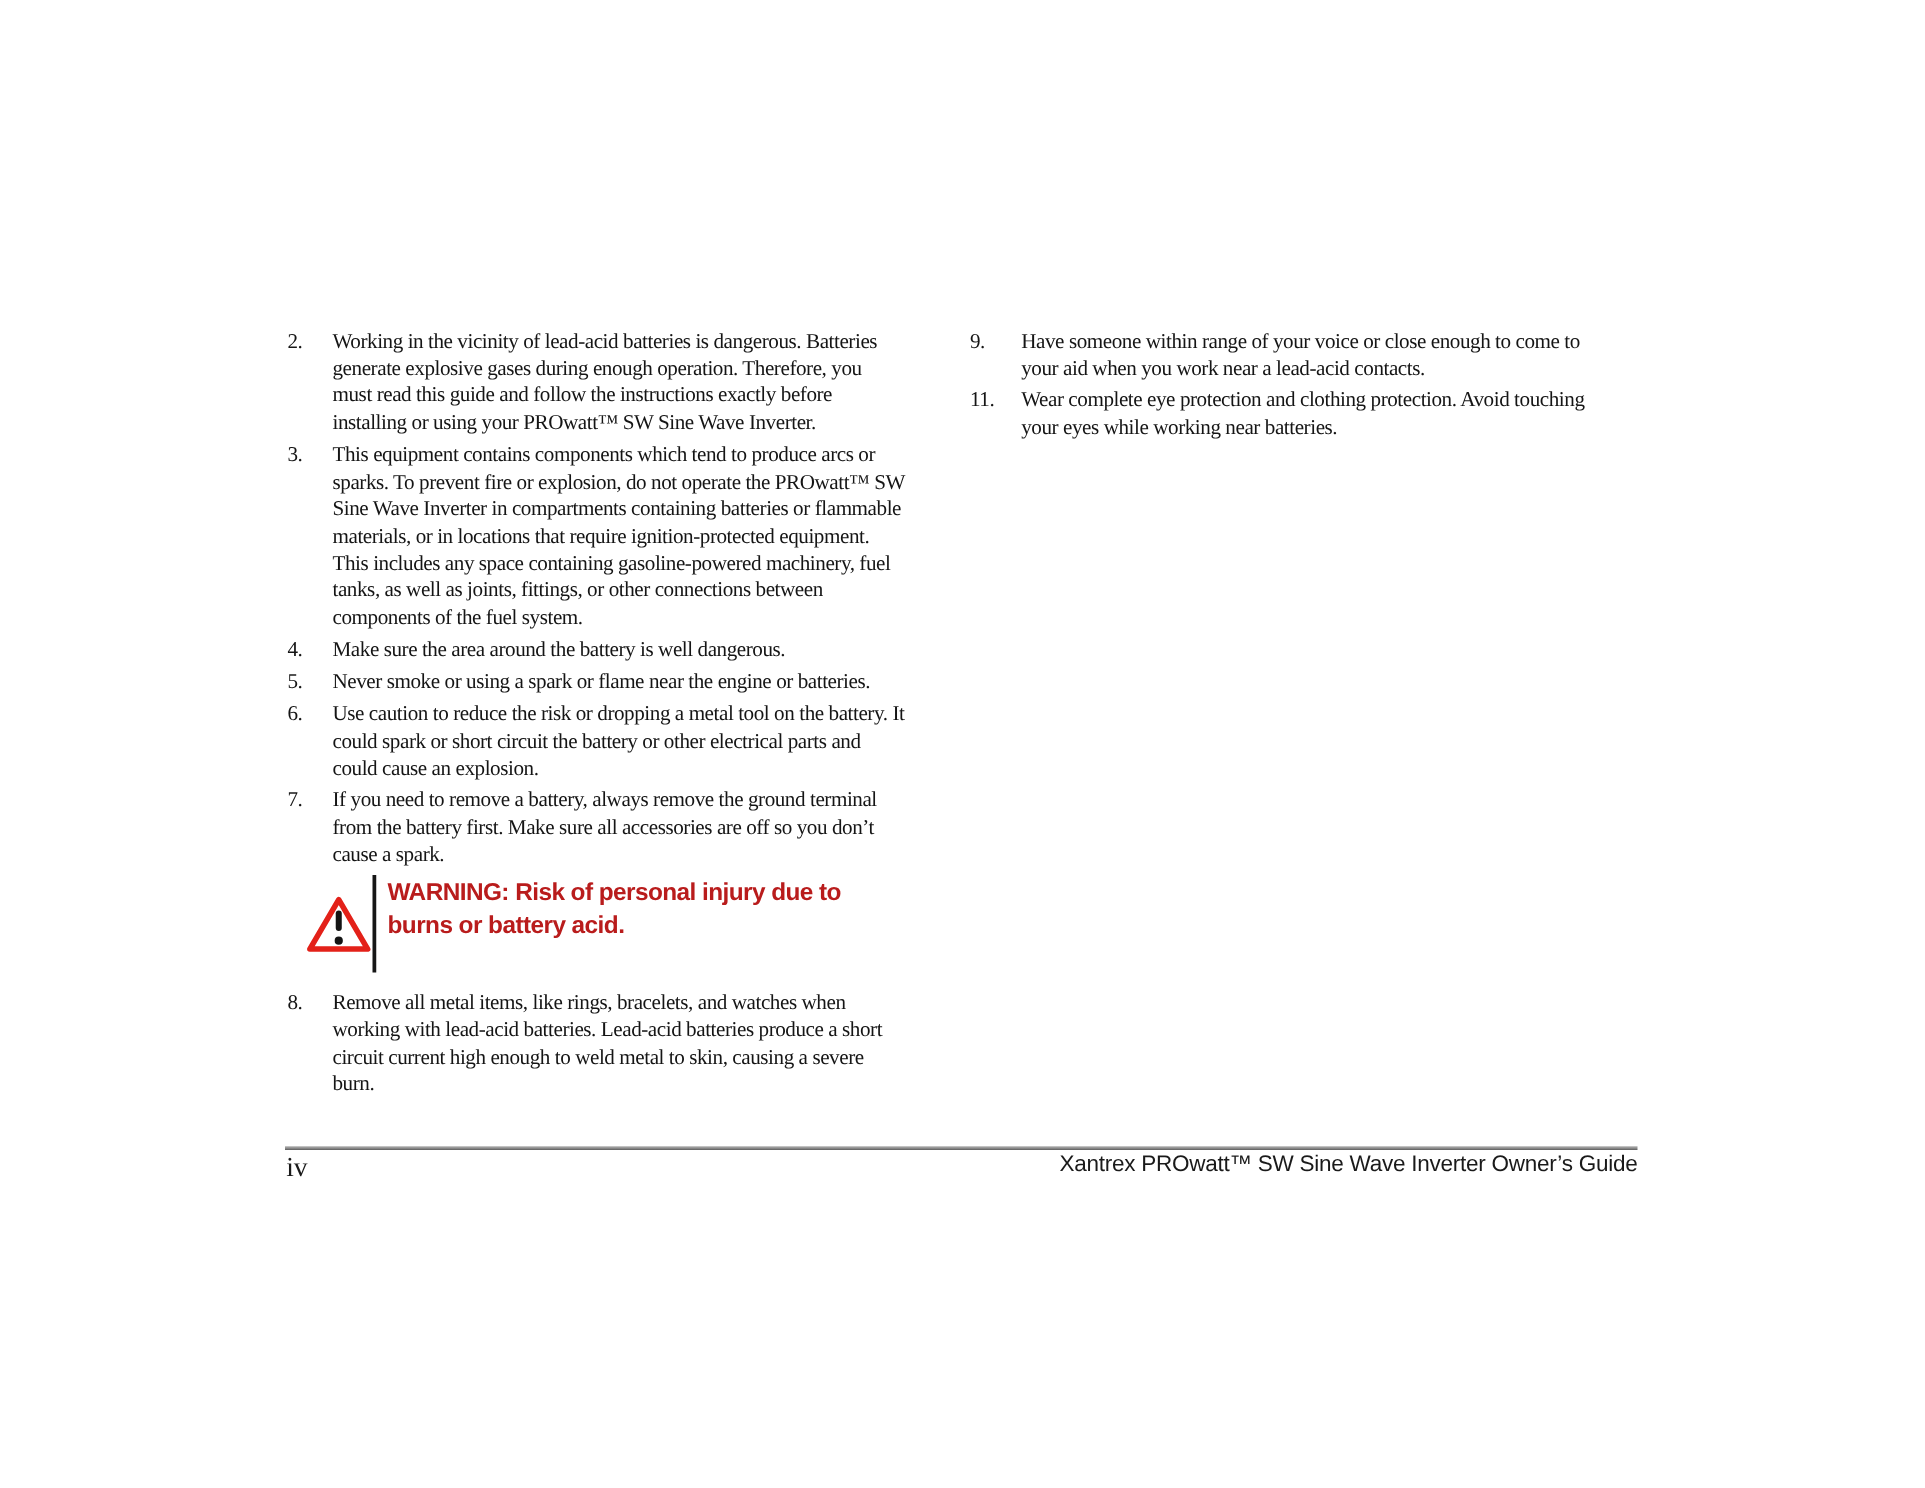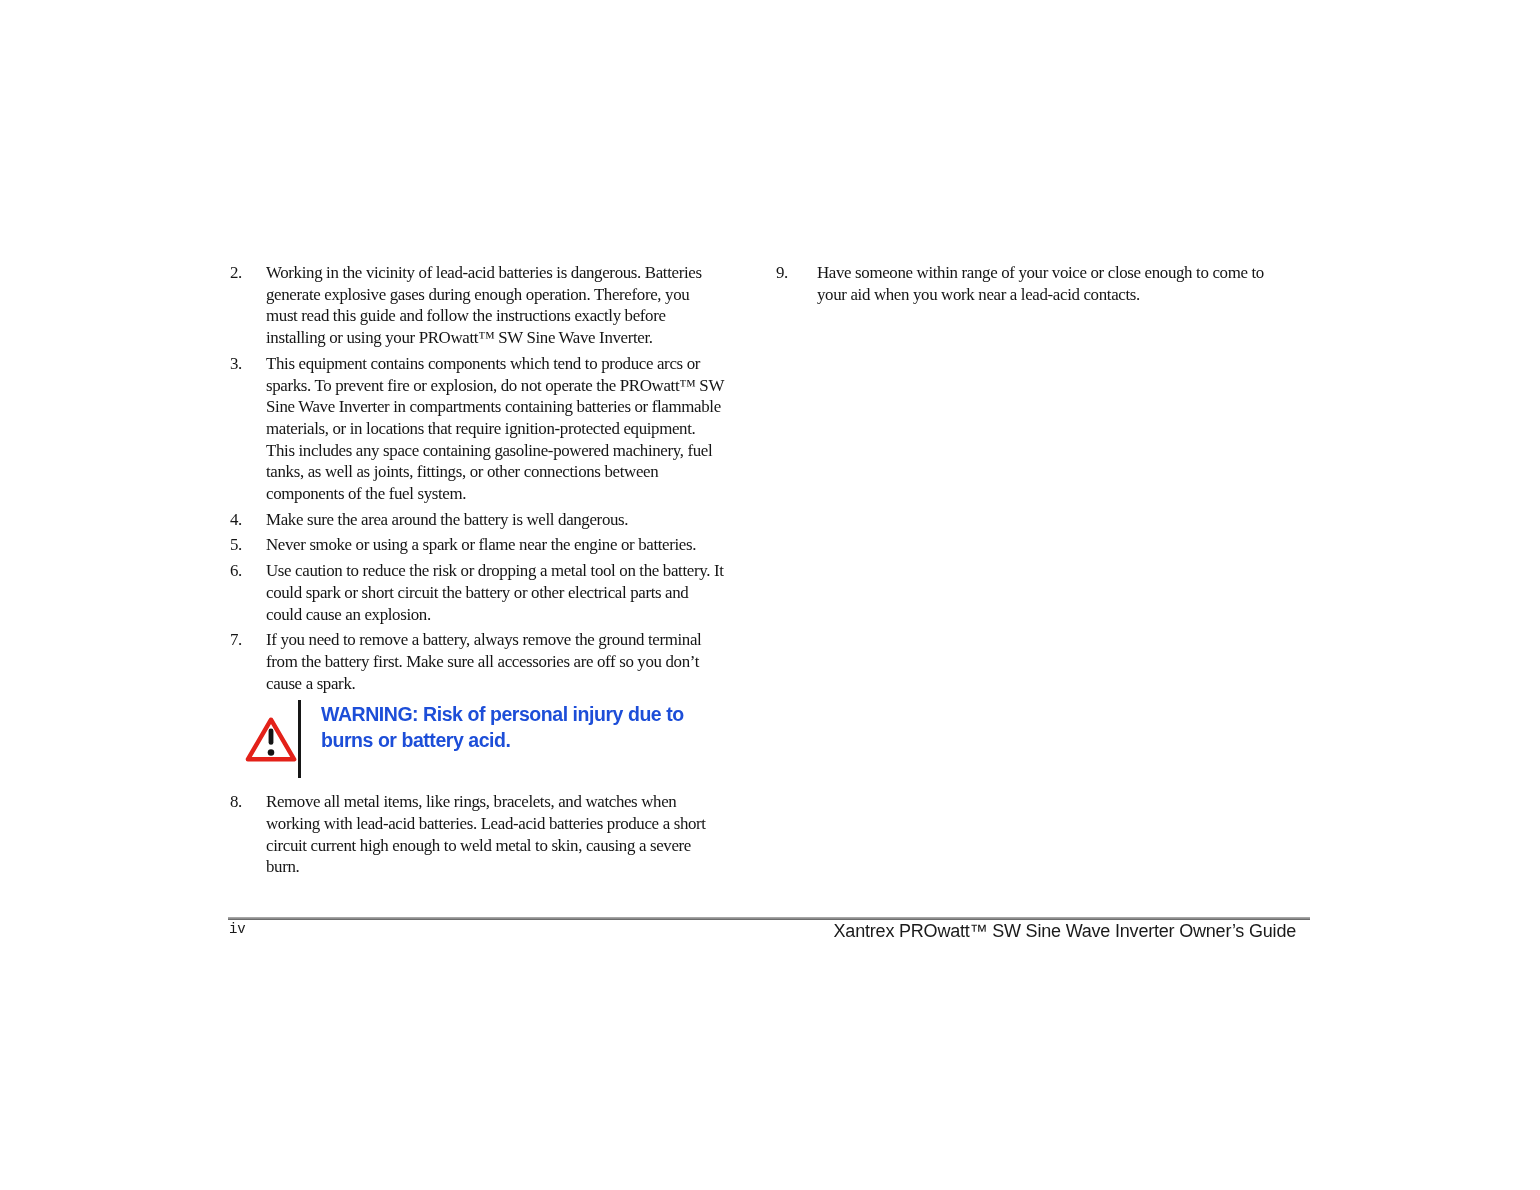--- a/index.html
+++ b/index.html
@@ -40,50 +40,50 @@
     flex: 0 0 64px;
     display: flex;
     align-items: center;
   }
   .warning-icon-wrap svg { margin-left: 14px; display: block; }
   .warning-divider {
     flex: 0 0 3px;
     background: #161616;
   }
   .warning-text {
-    padding: 1px 0 0 20px;
+    padding: 1px 0 0 9px;
     width: 455px;
     font-family: "Liberation Sans", "DejaVu Sans", sans-serif;
     font-weight: bold;
     font-size: 19.5px;
     line-height: 26px;
     letter-spacing: -0.45px;
-    color: #1d4ed8;
+    color: #b91c1c;
   }
 
   .footer-rule {
     position: absolute;
     left: 228px;
     top: 917px;
     width: 1082px;
     height: 3px;
     background: linear-gradient(180deg, #b2b2b2 0%, #8a8a8a 55%, #5c5c5c 100%);
   }
   .footer-page-number {
     position: absolute;
     left: 229px;
     top: 921px;
-    font-family: Liberation Mono, monospace;
-    font-size: 14px;
+    font-family: Liberation Serif, serif;
+    font-size: 22px;
     letter-spacing: -0.2px;
     color: #1a1a1a;
   }
   .footer-title {
     position: absolute;
-    right: 244px;
+    right: 230px;
     top: 921px;
     font-family: "Liberation Sans", "DejaVu Sans", sans-serif;
     font-size: 18px;
     letter-spacing: -0.2px;
     color: #1a1a1a;
     text-align: right;
   }
 </style>
 </head>
 <body>
@@ -142,20 +142,24 @@
   </div>
 
   <div class="column column-right">
 
     <div class="item">
       <span class="item-num">9.</span>
       <span class="item-txt">Have someone within range of your voice or close enough to come to your aid when you work near a lead-acid contacts.</span>
     </div>
 
 
+    <div class="item">
+      <span class="item-num">11.</span>
+      <span class="item-txt">Wear complete eye protection and clothing protection. Avoid touching your eyes while working near batteries.</span>
+    </div>
 
 
   </div>
 
   <div class="footer-rule"></div>
   <div class="footer-page-number">iv</div>
   <div class="footer-title">Xantrex PROwatt™ SW Sine Wave Inverter Owner’s Guide</div>
 
 </div>
 

